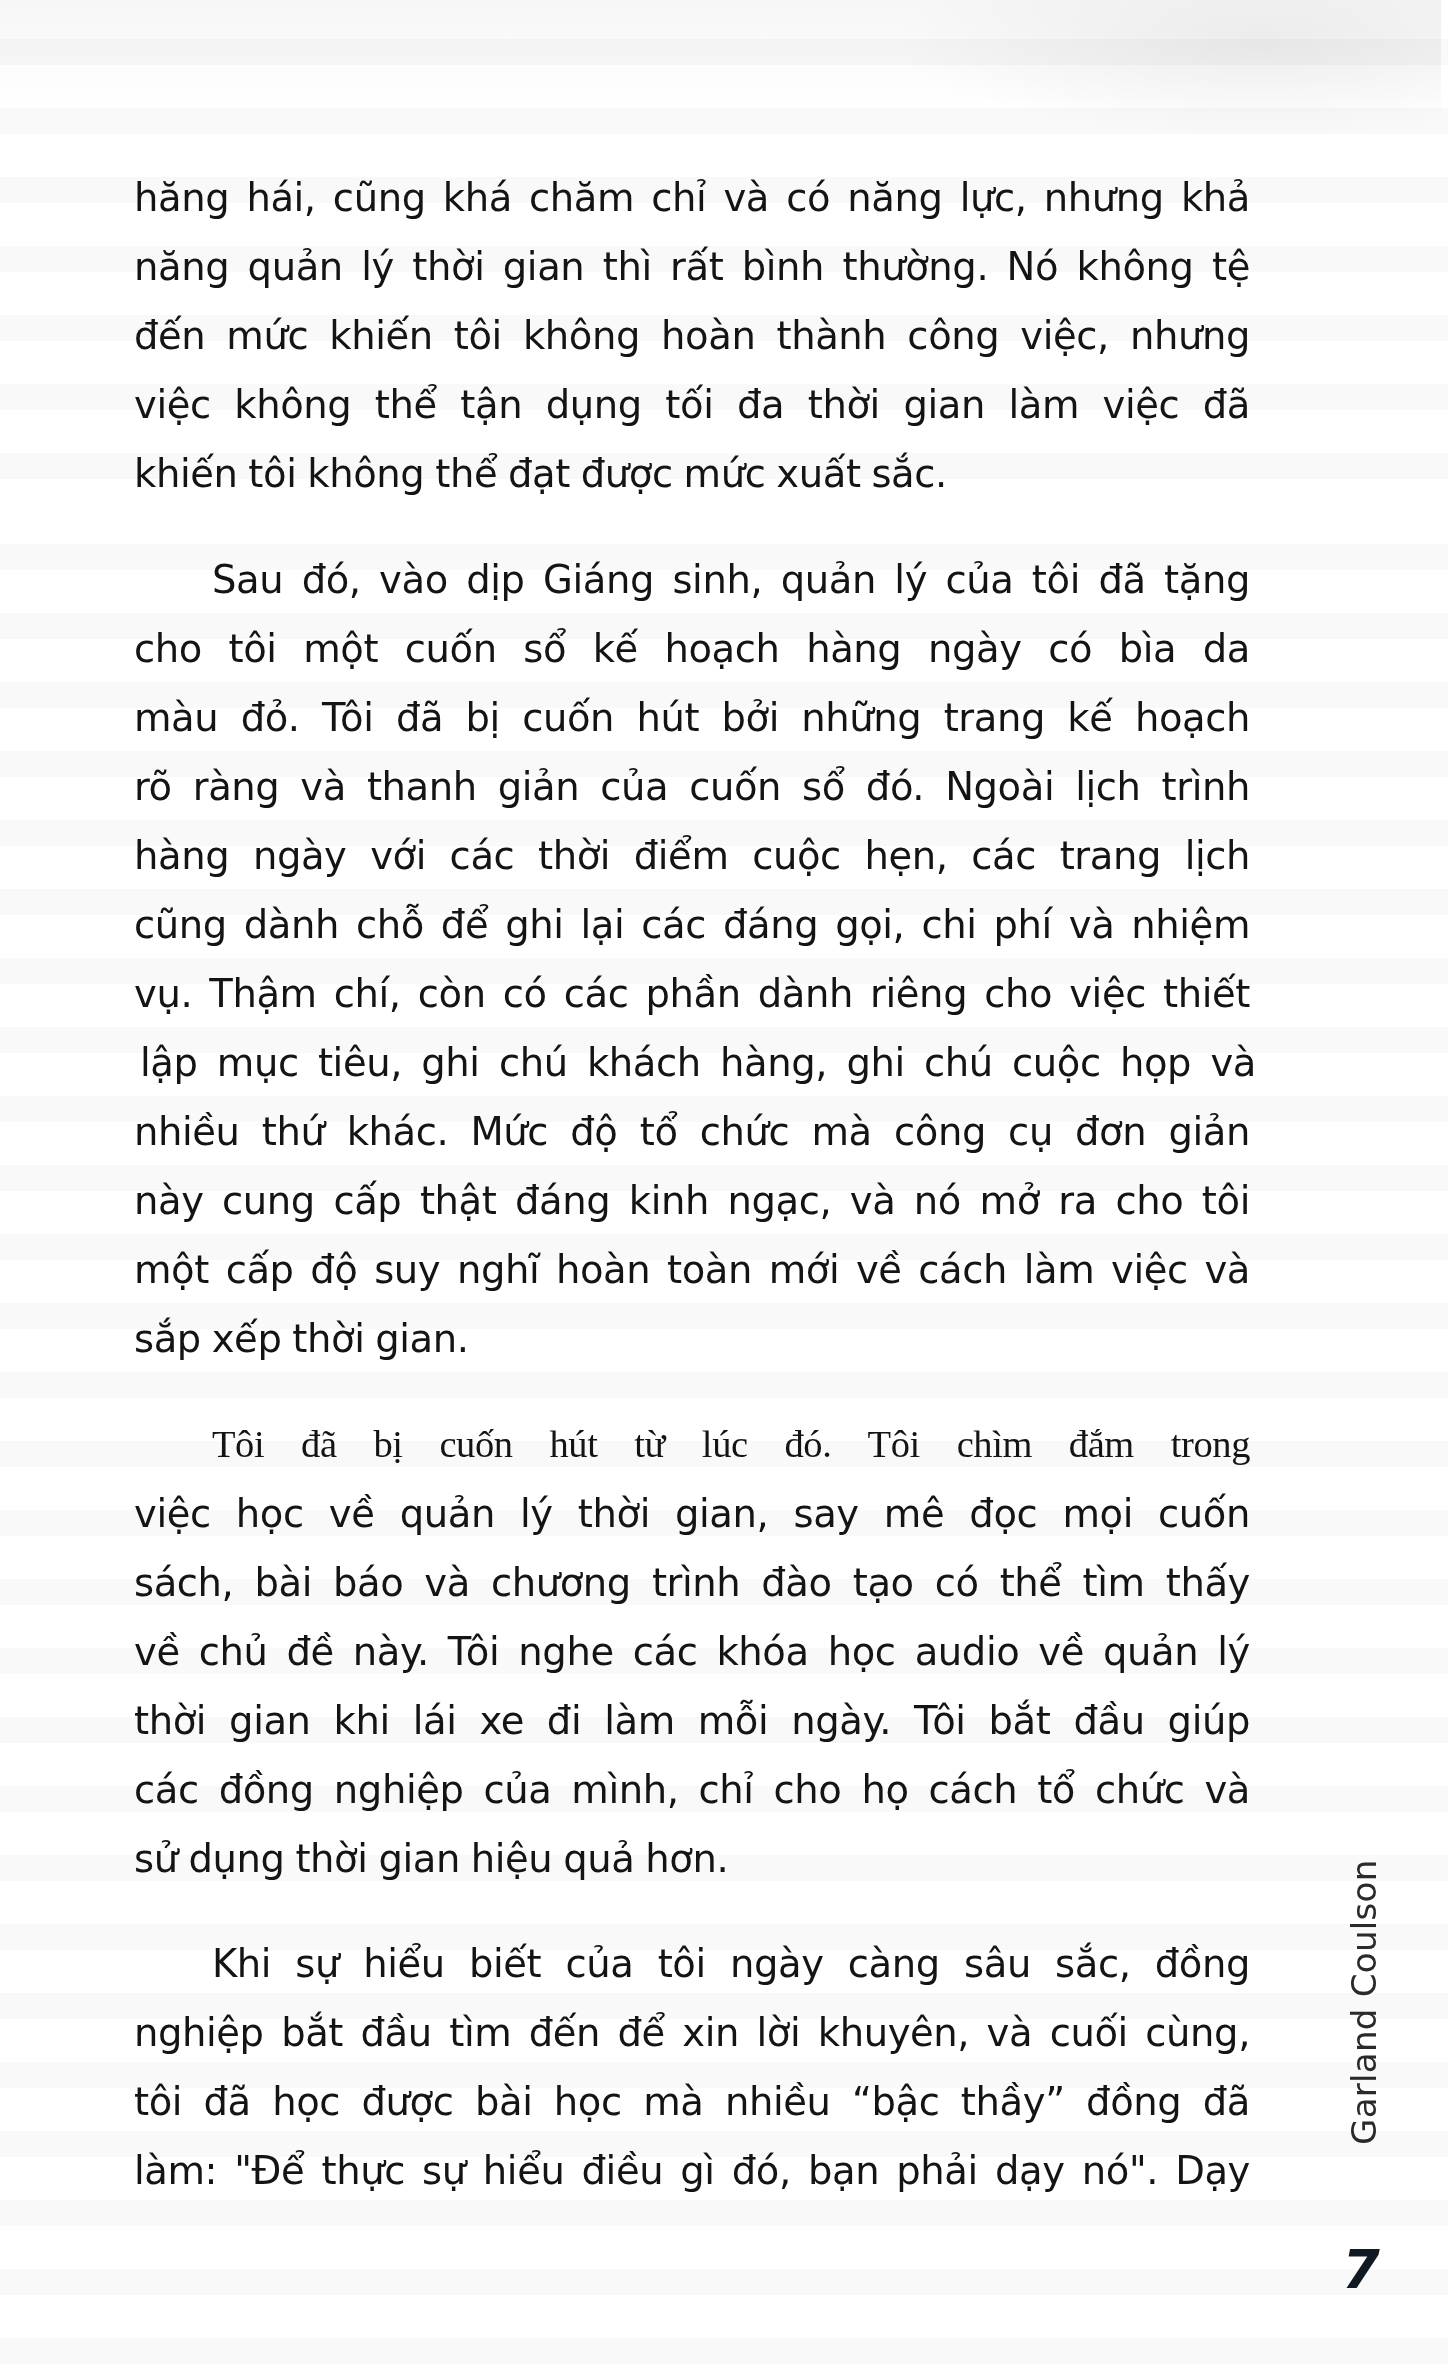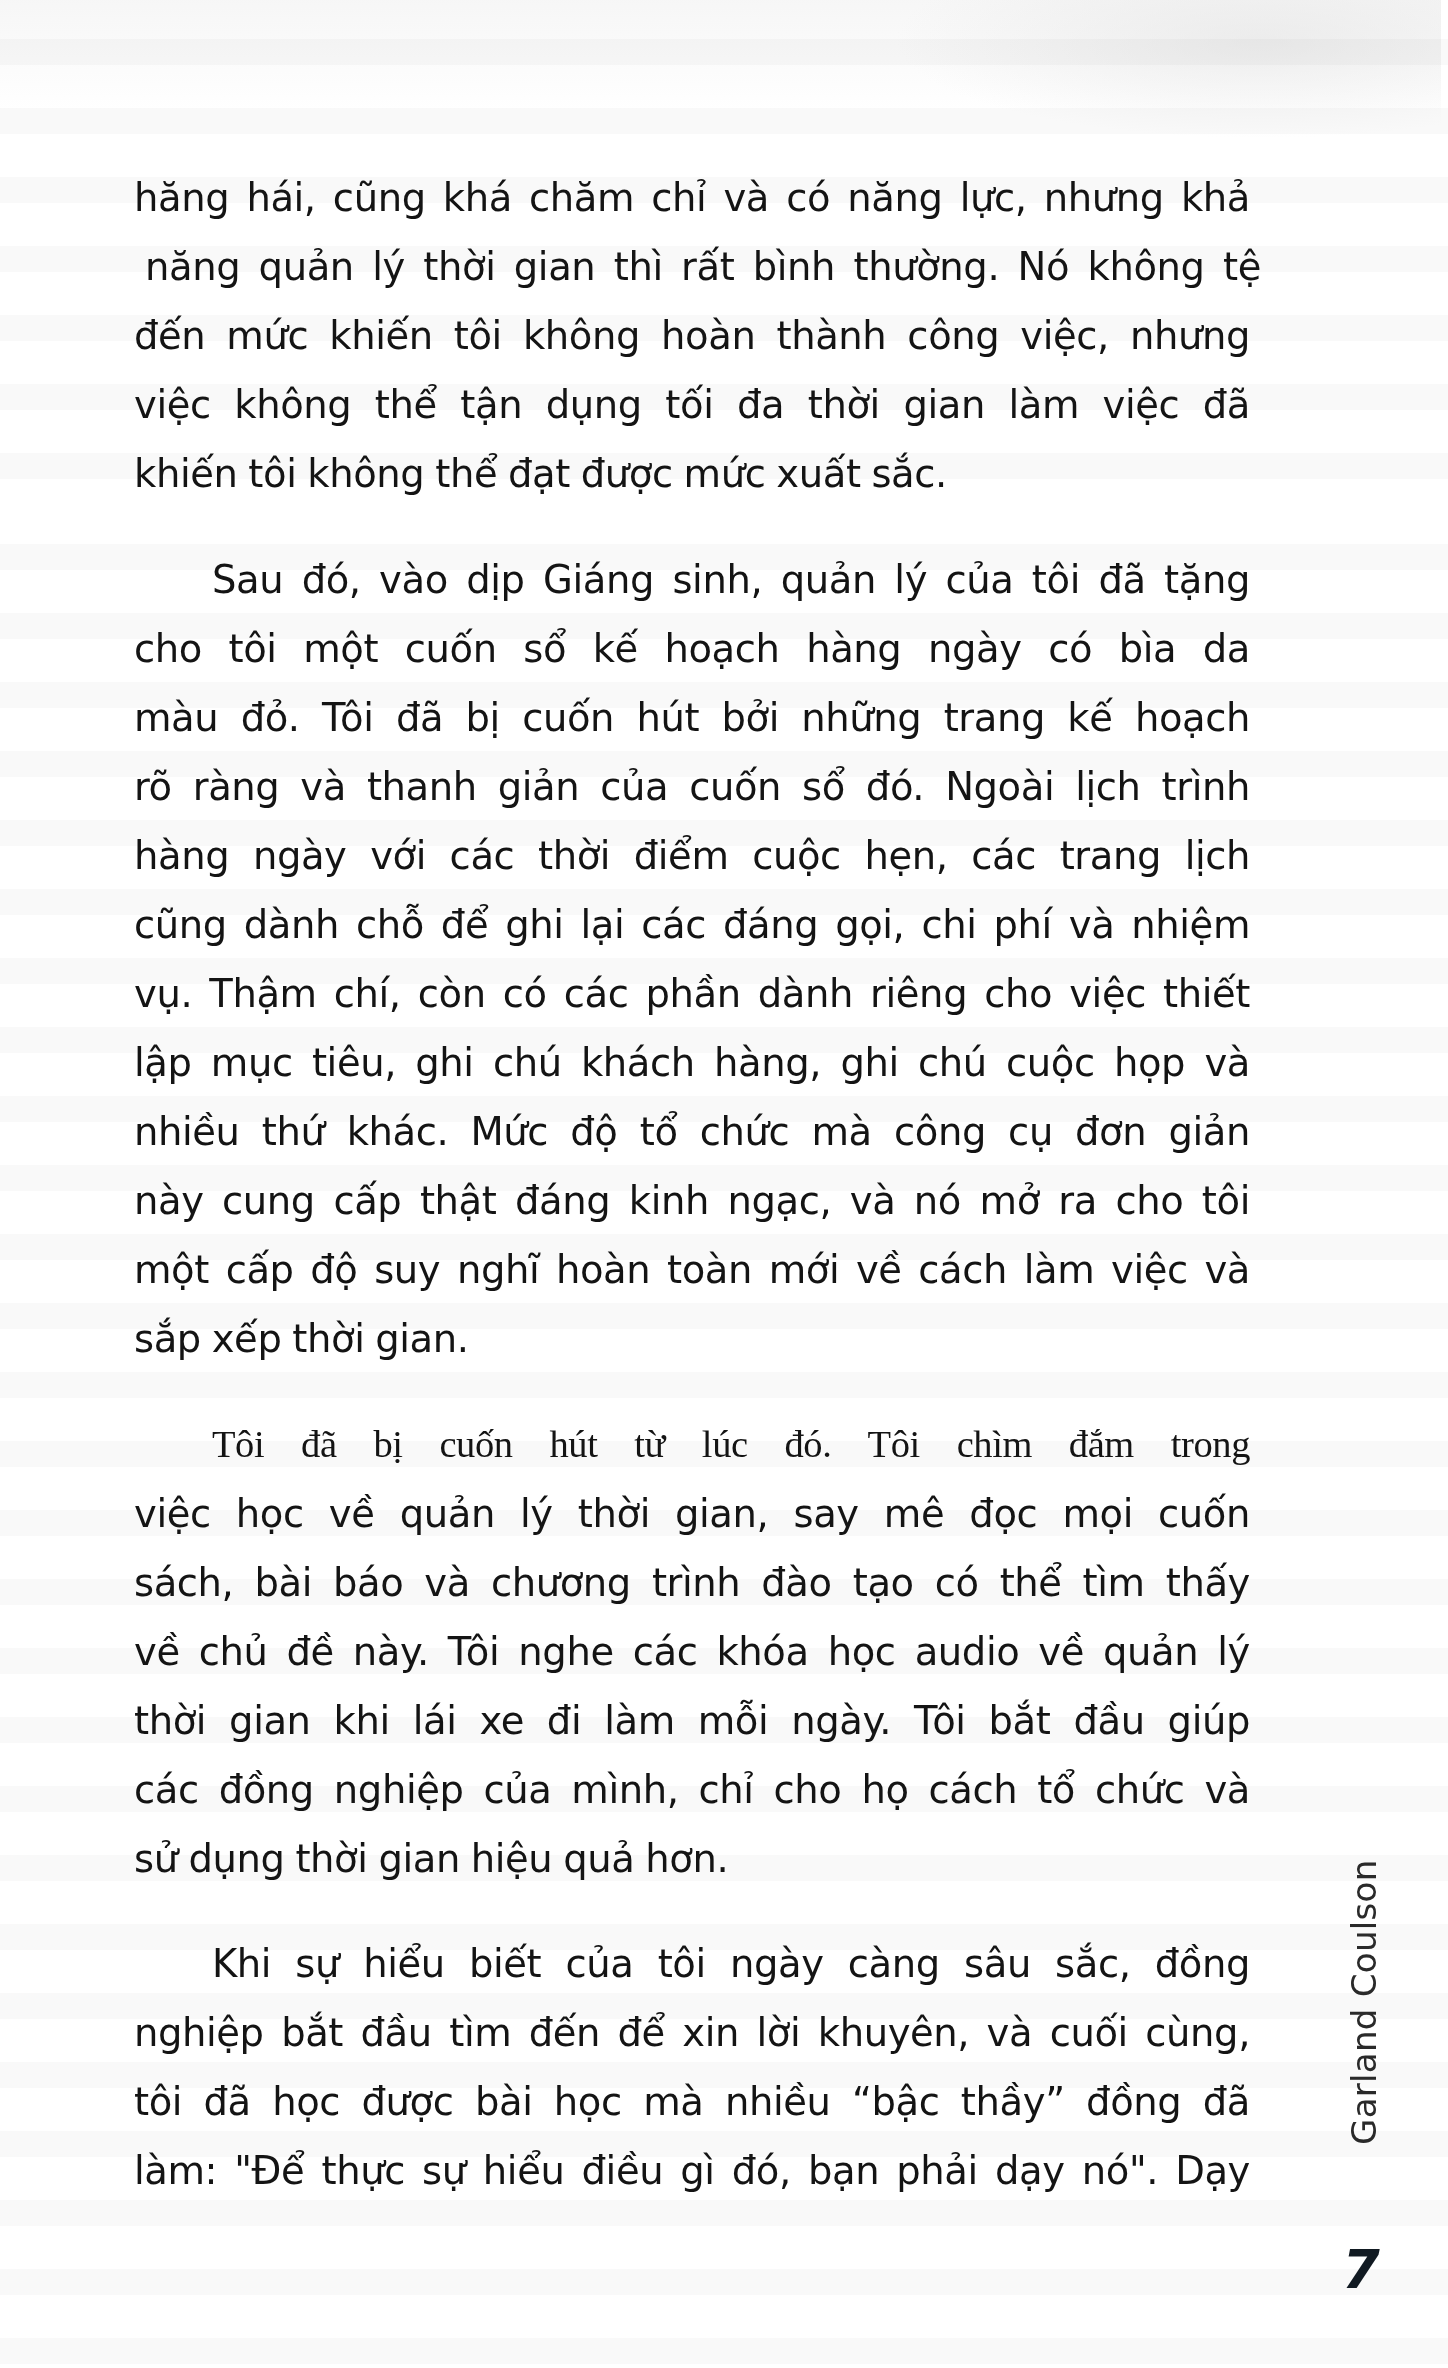--- a/index.html
+++ b/index.html
@@ -94,33 +94,33 @@
   </style>
 </head>
 <body>
 
 <div class="page">
   <div class="bleed"></div>
 
   <div class="body-text">
 
     <div class="line" style="top:163px;">hăng hái, cũng khá chăm chỉ và có năng lực, nhưng khả</div>
-    <div class="line" style="top:232px;margin-left:11px;">năng quản lý thời gian thì rất bình thường. Nó không tệ</div>
+    <div class="line" style="top:232px;">năng quản lý thời gian thì rất bình thường. Nó không tệ</div>
     <div class="line" style="top:301px;">đến mức khiến tôi không hoàn thành công việc, nhưng</div>
     <div class="line" style="top:370px;">việc không thể tận dụng tối đa thời gian làm việc đã</div>
     <div class="line last" style="top:439px;">khiến tôi không thể đạt được mức xuất sắc.</div>
 
     <div class="line indent" style="top:545px;">Sau đó, vào dịp Giáng sinh, quản lý của tôi đã tặng</div>
     <div class="line" style="top:614px;">cho tôi một cuốn sổ kế hoạch hàng ngày có bìa da</div>
     <div class="line" style="top:683px;">màu đỏ. Tôi đã bị cuốn hút bởi những trang kế hoạch</div>
     <div class="line" style="top:752px;">rõ ràng và thanh giản của cuốn sổ đó. Ngoài lịch trình</div>
     <div class="line" style="top:821px;">hàng ngày với các thời điểm cuộc hẹn, các trang lịch</div>
     <div class="line" style="top:890px;">cũng dành chỗ để ghi lại các đáng gọi, chi phí và nhiệm</div>
     <div class="line" style="top:959px;">vụ. Thậm chí, còn có các phần dành riêng cho việc thiết</div>
-    <div class="line" style="top:1028px;">lập mục tiêu, ghi chú khách hàng, ghi chú cuộc họp và</div>
+    <div class="line" style="top:1028px;margin-left:6px;">lập mục tiêu, ghi chú khách hàng, ghi chú cuộc họp và</div>
     <div class="line" style="top:1097px;">nhiều thứ khác. Mức độ tổ chức mà công cụ đơn giản</div>
     <div class="line" style="top:1166px;">này cung cấp thật đáng kinh ngạc, và nó mở ra cho tôi</div>
     <div class="line" style="top:1235px;">một cấp độ suy nghĩ hoàn toàn mới về cách làm việc và</div>
     <div class="line last" style="top:1304px;">sắp xếp thời gian.</div>
 
     <div class="line indent" style="top:1410px;font-family:Liberation Serif, serif;">Tôi đã bị cuốn hút từ lúc đó. Tôi chìm đắm trong</div>
     <div class="line" style="top:1479px;">việc học về quản lý thời gian, say mê đọc mọi cuốn</div>
     <div class="line" style="top:1548px;">sách, bài báo và chương trình đào tạo có thể tìm thấy</div>
     <div class="line" style="top:1617px;">về chủ đề này. Tôi nghe các khóa học audio về quản lý</div>
     <div class="line" style="top:1686px;">thời gian khi lái xe đi làm mỗi ngày. Tôi bắt đầu giúp</div>

